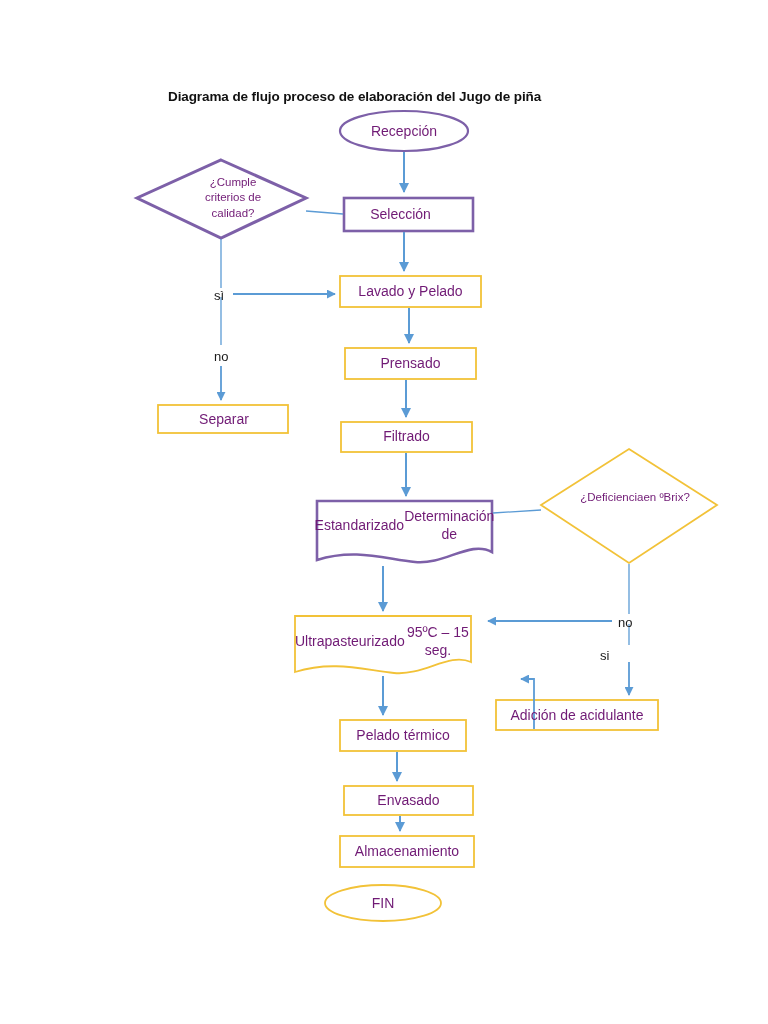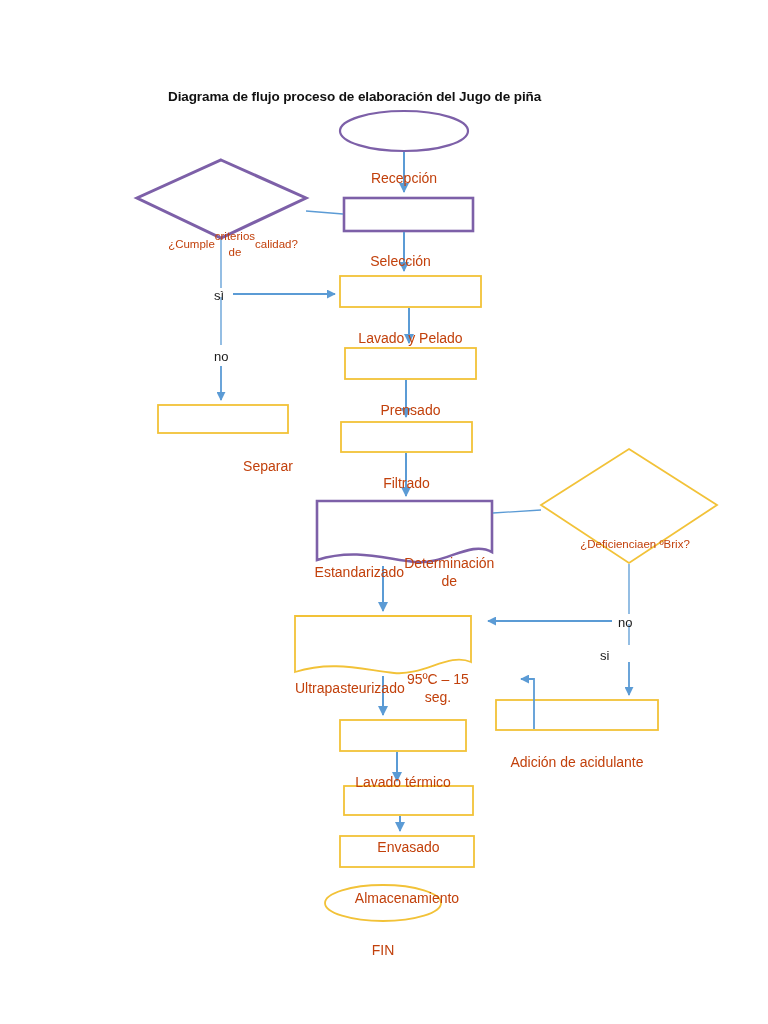--- a/index.html
+++ b/index.html
@@ -38,25 +38,24 @@
     color: #1a1a1a;
     background: transparent;
     white-space: nowrap;
   }
   .shape-text {
     position: absolute;
     display: flex;
     align-items: center;
     justify-content: center;
     text-align: center;
-    color: #c2410c;
+    color: #701a75;
     font-size: 14px;
     line-height: 1.3;
     pointer-events: none;
-    margin-top: 47px;
   }
   .small-text {
     font-size: 11.5px;
     line-height: 1.35;
   }
 </style>
 </head>
 <body>
 
 <svg id="canvas" viewBox="0 0 768 1024" xmlns="http://www.w3.org/2000/svg">
@@ -134,35 +133,35 @@
 
   <line x1="397" y1="752" x2="397" y2="781" stroke="#5B9BD5" stroke-width="2" marker-end="url(#arrowblue)"></line>
 
   <line x1="400" y1="816" x2="400" y2="831" stroke="#5B9BD5" stroke-width="2" marker-end="url(#arrowblue)"></line>
 </svg>
 
 <div class="title">Diagrama de flujo proceso de elaboración del Jugo de piña</div>
 
 <div class="shape-text" style="left:340px; top:118px; width:128px; height:26px;">Recepción</div>
 
-<div class="shape-text small-text" style="left:178px; top:172px; width:110px; height:52px; ">
+<div class="shape-text small-text" style="left:178px; top:172px; width:110px; height:52px; flex-direction:column;">
   <span>¿Cumple</span>
   <span>criterios de</span>
   <span>calidad?</span>
 </div>
 
 <div class="shape-text" style="left:344px; top:202px; width:113px; height:25px;">Selección</div>
 
 <div class="shape-text" style="left:340px; top:279px; width:141px; height:25px;">Lavado y Pelado</div>
 
 <div class="edge-label" style="left:214px; top:288px;">sì</div>
 
 <div class="edge-label" style="left:214px; top:349px;">no</div>
 
-<div class="shape-text" style="left:158px; top:407px; width:132px; height:24px;padding-left:44px;">Separar</div>
+<div class="shape-text" style="left:158px; top:407px; width:132px; height:24px;">Separar</div>
 
 <div class="shape-text" style="left:345px; top:351px; width:131px; height:25px;">Prensado</div>
 
 <div class="shape-text" style="left:341px; top:424px; width:131px; height:25px;">Filtrado</div>
 
 <div class="shape-text" style="left:317px; top:502px; width:175px; height:46px; flex-direction:row;">
   <span>Estandarizado</span>
   <span>Determinación de</span>
 </div>
 
@@ -175,19 +174,19 @@
   <span>Ultrapasteurizado</span>
   <span>95ºC – 15 seg.</span>
 </div>
 
 <div class="edge-label" style="left:618px; top:615px;">no</div>
 
 <div class="edge-label" style="left:600px; top:648px;">si</div>
 
 <div class="shape-text" style="left:496px; top:702px; width:162px; height:26px;">Adición de acidulante</div>
 
-<div class="shape-text" style="left:340px; top:723px; width:126px; height:25px;">Lavado térmico</div>
+<div class="shape-text" style="left:340px; top:723px; width:126px; height:25px;">Pelado térmico</div>
 
 <div class="shape-text" style="left:344px; top:788px; width:129px; height:25px;text-align:right;">Envasado</div>
 
 <div class="shape-text" style="left:340px; top:839px; width:134px; height:25px;">Almacenamiento</div>
 
 <div class="shape-text" style="left:325px; top:891px; width:116px; height:24px;">FIN</div>
 
 </body></html>

